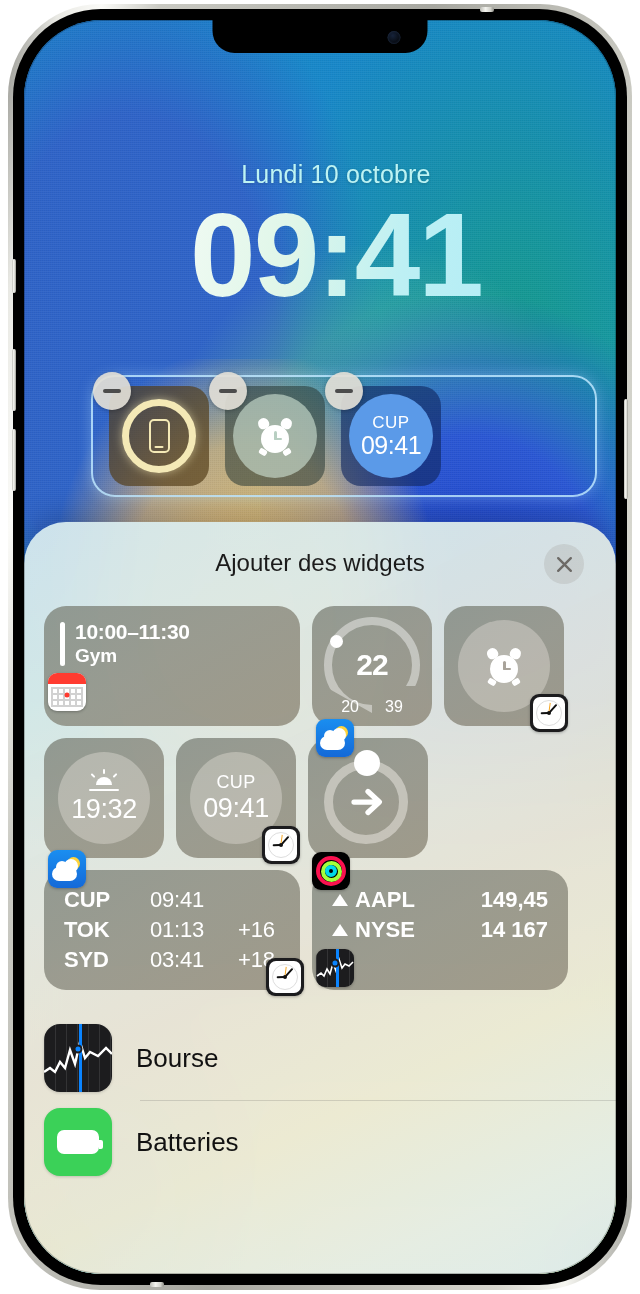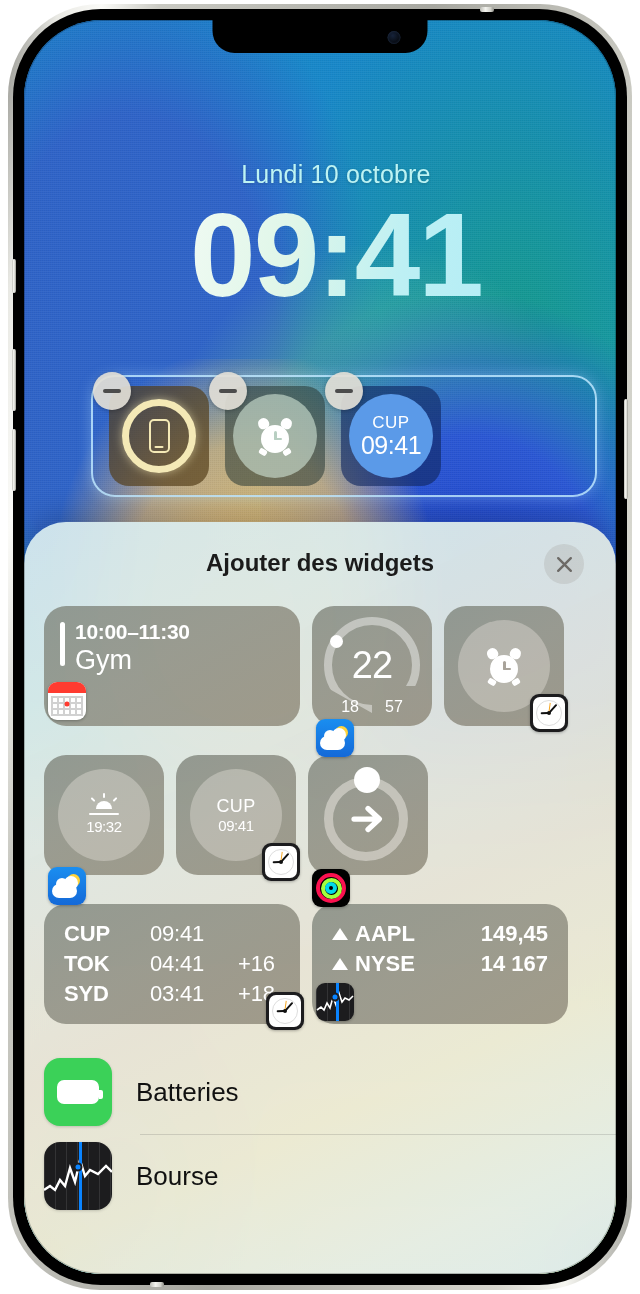--- a/index.html
+++ b/index.html
@@ -160,34 +160,34 @@
         rgba(236,234,212,.95) 72%,
         rgba(228,237,229,.95) 88%,
         rgba(221,236,236,.95) 100%);
     backdrop-filter: blur(28px);
     box-shadow: 0 -8px 28px rgba(0,0,0,.18);
     overflow: hidden;
   }
   #sheet-header { position: relative; height: 82px; }
   #sheet-title {
     position:absolute; left:0; right:0; top:27px; text-align:center;
-    font-size: 24px; font-weight: 700; color: #1b1b1b;
+    font-size: 24px; font-weight: 400; color: #1b1b1b;
   }
   #sheet-close {
     position: absolute; right: 32px; top: 22px;
     width: 40px; height: 40px; border-radius: 50%;
     background: rgba(160,156,150,.26);
     display:flex; align-items:center; justify-content:center;
   }
   #sheet-close svg { width: 19px; height: 19px; }
 
   
   #widget-grid {
     padding: 2px 20px 0 20px;
-    display: flex; flex-direction: column; gap: 29px;
+    display: flex; flex-direction: column; gap: 12px;
   }
   .grid-row { display: flex; gap: 12px; }
   .wcard {
     position: relative;
     border-radius: 22px;
     background: linear-gradient(150deg, rgba(128,134,125,.80) 0%, rgba(136,136,124,.80) 45%, rgba(141,135,118,.80) 100%);
     overflow: visible;
   }
   .wcard.sq { width: 120px; height: 120px; }
   .wcard.wide { width: 256px; height: 120px; }
@@ -195,39 +195,39 @@
     position: absolute; right: -4px; bottom: -6px;
     width: 38px; height: 38px; border-radius: 9px;
     overflow: hidden; box-shadow: 0 1px 3px rgba(0,0,0,.28);
     z-index: 4;
   }
 
   
   #wcard-calendar .cal-inner { padding: 14px 0 0 16px; display:flex; gap: 10px; }
   .cal-bar { width: 5px; height: 44px; background:#fff; border-radius: 3px; margin-top: 2px; }
   .cal-txt .cal-time { color:#fff; font-size: 21px; font-weight: 700; letter-spacing:-.3px; }
-  .cal-txt .cal-name { color:#fff; font-size: 27px; font-weight: 400; margin-top: 1px; }
+  .cal-txt .cal-name { color:#fff; font-size: 19px; font-weight: 700; margin-top: 1px; }
 
   
   .gauge { position: relative; width: 96px; height: 96px; margin: 11px auto 0; }
   .gauge .track {
     position:absolute; inset:0; border-radius:50%;
     border: 8px solid rgba(255,255,255,.42);
     clip-path: polygon(0 0, 100% 0, 100% 72%, 50% 72%, 50% 100%, 0 72%);
   }
   .gauge .dot { position:absolute; width: 13px; height: 13px; border-radius:50%; background:#fff; }
   .gauge .center { position:absolute; inset:0; display:flex; flex-direction:column; align-items:center; justify-content:center; }
-  .gauge .big { color:#fff; font-size: 38px; font-weight: 400; letter-spacing:-1px; line-height:1; }
+  .gauge .big { color:#fff; font-size: 30px; font-weight: 700; letter-spacing:-1px; line-height:1; }
   .gauge-lowhigh { position:absolute; left:0; right:0; bottom: 10px; display:flex; justify-content:center; gap: 26px; color:#fff; font-size: 16px; }
 
   
   .circ-widget { width: 92px; height: 92px; border-radius: 50%; background: rgba(226,222,214,.42);
                  margin: 14px auto 0; display:flex; flex-direction:column; align-items:center; justify-content:center; }
   .circ-widget .c-line1 { color:#fff; font-size: 18px; letter-spacing:.4px; }
-  .circ-widget .c-line2 { color:#fff; font-size: 15px; letter-spacing:-.4px; }
+  .circ-widget .c-line2 { color:#fff; font-size: 27px; letter-spacing:-.4px; }
 
   
   .sun-glyph { position: relative; width: 34px; height: 22px; margin-bottom: 1px; }
   .sun-glyph .half { position:absolute; left:9px; top:6px; width:16px; height:8px; border-radius: 16px 16px 0 0; background:#fff; }
   .sun-glyph .line { position:absolute; left:2px; bottom:2px; width:30px; height:2.4px; background:#fff; border-radius:2px; }
   .sun-glyph i { position:absolute; background:#fff; border-radius:2px; }
   .sun-glyph .r1 { left:16px; top:-2px; width:2.2px; height:5px; }
   .sun-glyph .r2 { left:5px;  top:2px;  width:2.2px; height:5px; transform: rotate(-45deg); }
   .sun-glyph .r3 { left:27px; top:2px;  width:2.2px; height:5px; transform: rotate(45deg); }
 
@@ -415,22 +415,22 @@
 
             <div class="wcard sq" id="wcard-temp">
               <div class="gauge">
                 <div class="track"></div>
                 <div class="dot" style="left:6px; top:18px;"></div>
                 <div class="center">
                   <div class="big">22</div>
                 </div>
               </div>
               <div class="gauge-lowhigh">
-                <span>18</span>
-                <span>57</span>
+                <span>20</span>
+                <span>39</span>
               </div>
               <div class="app-badge ic-weather">
                 <div class="sun"></div>
                   <div class="cloud"></div>
               </div>
             </div>
 
             <div class="wcard sq" id="wcard-alarm">
               <div class="circ-widget">
                 <div class="alarm-glyph" style="--ac:#ffffff;--bg2:#a9a39a;">
@@ -513,21 +513,21 @@
 
             <div class="wcard wide" id="wcard-clocklist">
               <div class="list-rows">
                 <div class="lrow">
                   <span class="c1">CUP</span>
                   <span class="c2">09:41</span>
                   <span class="c3"></span>
                 </div>
                 <div class="lrow">
                   <span class="c1">TOK</span>
-                  <span class="c2">04:41</span>
+                  <span class="c2">01:13</span>
                   <span class="c3">+16</span>
                 </div>
                 <div class="lrow">
                   <span class="c1">SYD</span>
                   <span class="c2">03:41</span>
                   <span class="c3">+18</span>
                 </div>
               </div>
               <div class="app-badge badge-clockframe">
                 <div class="ic-clock" style="width:100%;height:100%;border-radius:7px;">
@@ -567,37 +567,37 @@
               </div>
             </div>
 
           </div>
 
         </div>
 
         <div id="app-list">
 
           <div class="app-row">
-            <div class="app-icon ic-battery">
-              <div class="shell"></div>
-            </div>
-            <div class="app-name">Batteries</div>
-          </div>
-
-          <div class="app-row">
             <div class="app-icon ic-stocks">
               <div class="grid-v"></div>
               <svg viewBox="0 0 68 68" style="position:absolute;inset:0;width:100%;height:100%;">
                 <polyline points="0,48 6,44 11,48 16,38 21,44 26,26 31,40 36,18 41,34 46,28 54,32 62,24 68,30" fill="none" stroke="#ffffff" stroke-width="2.4"></polyline>
               </svg>
               <div class="blue"></div>
                 <div class="bluedot"></div>
             </div>
             <div class="app-name">Bourse</div>
           </div>
 
+          <div class="app-row">
+            <div class="app-icon ic-battery">
+              <div class="shell"></div>
+            </div>
+            <div class="app-name">Batteries</div>
+          </div>
+
         </div>
 
       </div>
 
     </div>
   </div>
 </div>
 
 </body></html>

